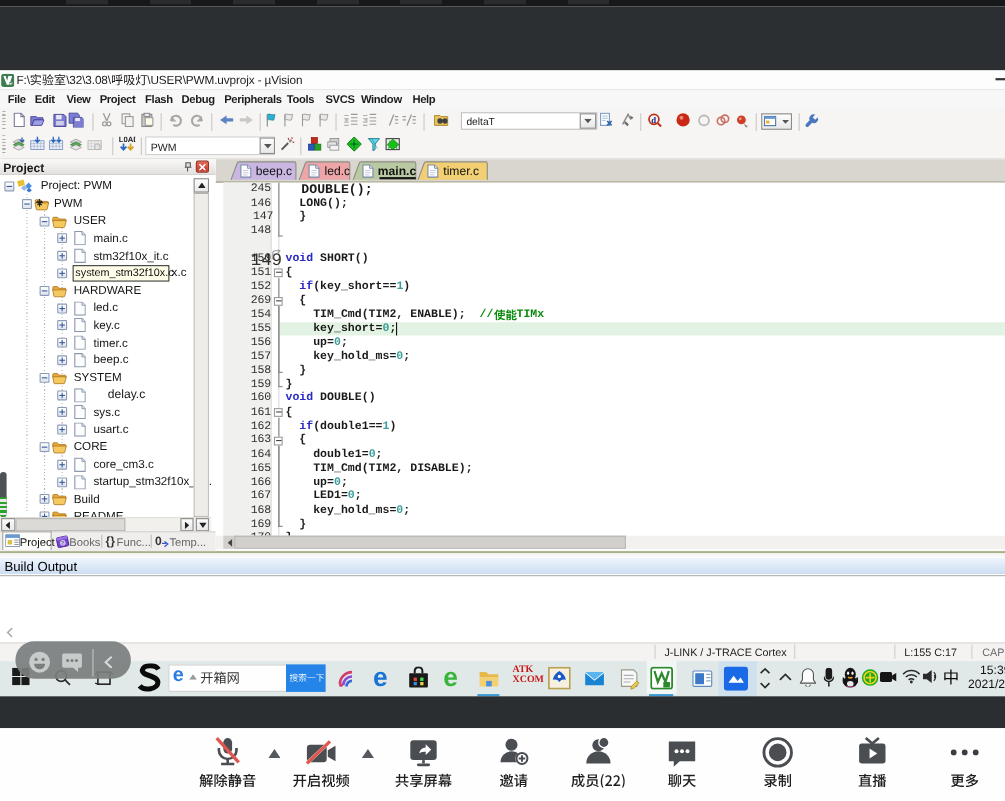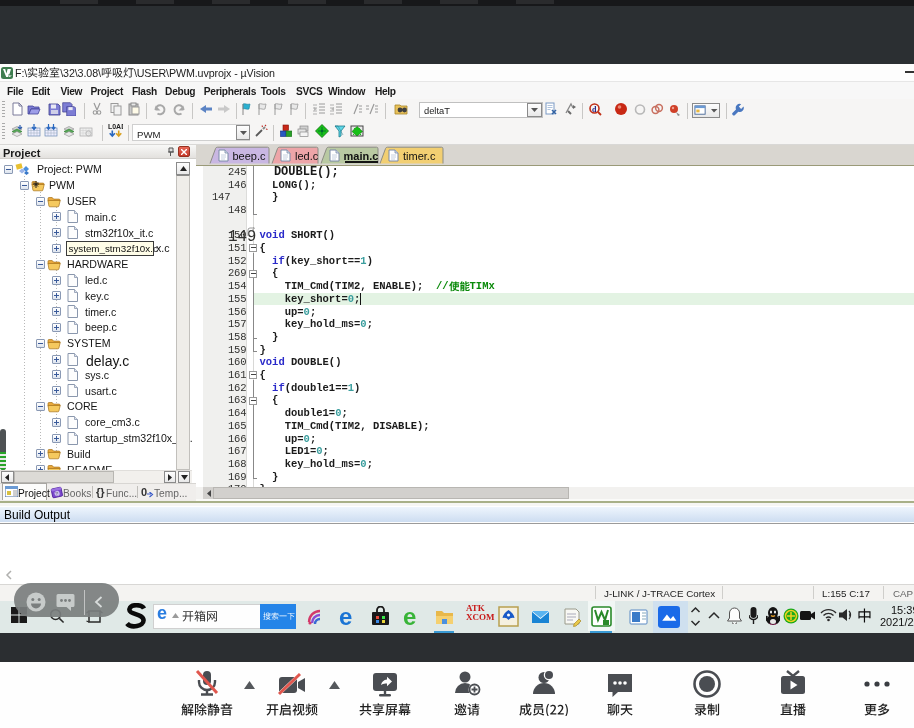--- a/index.html
+++ b/index.html
@@ -304,21 +304,21 @@
       <path d="M7 1 v3 h3" fill="#d4dcec" stroke="#7a8aa8" stroke-width=".8"></path>
       <path d="M3 6 h5 M3 8 h5 M3 10 h4" stroke="#b8c4d8" stroke-width=".8"></path>
     </svg>
     <span class="ab" style="left:403px;top:149.5px;font-size:11px;font-weight:normal;color:#111">timer.c</span>
 <div class="ab" style="left:254px;top:292.8px;width:660px;height:12.7px;background:#e3f3e3"></div>
 <div class="ab" style="left:360.3px;top:293.3px;width:1.2px;height:11.5px;background:#111"></div>
 <div class="mono ab" style="left:228px;top:165.8px;width:18px;font-size:10.5px;color:#30302e;text-align:right;letter-spacing:-0.2px">245</div>
 <div class="mono ab" style="left:259.5px;top:165.8px;font-size:12px;font-weight:bold;color:#1a1a1a;white-space:pre;height:12.7px;line-height:12.7px">&nbsp;&nbsp;DOUBLE();</div>
 <div class="mono ab" style="left:228px;top:178.5px;width:18px;font-size:10.5px;color:#30302e;text-align:right;letter-spacing:-0.2px">146</div>
 <div class="mono ab" style="left:259.5px;top:178.5px;font-size:10.5px;font-weight:bold;color:#1a1a1a;white-space:pre;height:12.7px;line-height:12.7px">&nbsp;&nbsp;LONG();</div>
-<div class="mono ab" style="left:212px;top:191.2px;width:18px;font-size:10.5px;color:#30302e;text-align:center;letter-spacing:-0.2px">147</div>
+<div class="mono ab" style="left:230px;top:191.2px;width:18px;font-size:10.5px;color:#30302e;text-align:center;letter-spacing:-0.2px">147</div>
 <div class="mono ab" style="left:259.5px;top:191.2px;font-size:10.5px;font-weight:bold;color:#1a1a1a;white-space:pre;height:12.7px;line-height:12.7px">&nbsp;&nbsp;}</div>
 <div class="mono ab" style="left:228px;top:203.9px;width:18px;font-size:10.5px;color:#30302e;text-align:right;letter-spacing:-0.2px">148</div>
 <div class="mono ab" style="left:259.5px;top:203.9px;font-size:10.5px;font-weight:bold;color:#1a1a1a;white-space:pre;height:12.7px;line-height:12.7px"></div>
 <div class="mono ab" style="left:228px;top:228px;width:18px;font-size:16px;color:#30302e;text-align:right;letter-spacing:-0.2px">149</div>
 <div class="mono ab" style="left:259.5px;top:216.6px;font-size:10.5px;font-weight:bold;color:#1a1a1a;white-space:pre;height:12.7px;line-height:12.7px"></div>
 <div class="mono ab" style="left:228px;top:229.3px;width:18px;font-size:10.5px;color:#30302e;text-align:right;letter-spacing:-0.2px">150</div>
 <div class="mono ab" style="left:259.5px;top:229.3px;font-size:10.5px;font-weight:bold;color:#1a1a1a;white-space:pre;height:12.7px;line-height:12.7px"><span style="color:#2929c9">void</span> SHORT()</div>
 <div class="mono ab" style="left:228px;top:242.0px;width:18px;font-size:10.5px;color:#30302e;text-align:right;letter-spacing:-0.2px">151</div>
 <div class="mono ab" style="left:259.5px;top:242.0px;font-size:10.5px;font-weight:bold;color:#1a1a1a;white-space:pre;height:12.7px;line-height:12.7px">{</div>
 <div class="mono ab" style="left:228px;top:254.7px;width:18px;font-size:10.5px;color:#30302e;text-align:right;letter-spacing:-0.2px">152</div>
@@ -495,21 +495,21 @@
       <path d="M1 5.5 h12.2 l-1.3 5.5 a1 1 0 0 1 -1 .8 h-8 a1 1 0 0 1 -1 -.8z" fill="#f5c95e" stroke="#a8731a" stroke-width=".7"></path>
     </svg>
     <span class="ab" style="left:67px;top:337.1px;font-size:10.6px;color:#151515">SYSTEM</span>
 <div class="ab" style="left:52px;top:354.6px;width:9px;height:9px;background:linear-gradient(#fff,#dde4ee);border:1px solid #8a99b4;border-radius:1px"></div>
     <div class="ab" style="left:54px;top:358.6px;width:5px;height:1px;background:#3a5a9a"></div>
     <div class="ab" style="left:56px;top:356.6px;width:1px;height:5px;background:#3a5a9a"></div>
     <svg class="ab" style="left:67px;top:352.6px" width="11" height="13" viewBox="0 0 11 13">
       <path d="M1 .5 h6.5 l3 3 v9 h-9.5z" fill="#fdfdfd" stroke="#8a97ad" stroke-width="1"></path>
       <path d="M7.5 .5 v3 h3" fill="#dde4ee" stroke="#8a97ad" stroke-width=".8"></path>
     </svg>
-    <span class="ab" style="left:86px;top:352.9px;font-size:14px;color:#151515">delay.c</span>
+    <span class="ab" style="left:98px;top:352.9px;font-size:11px;color:#151515">delay.c</span>
 <div class="ab" style="left:52px;top:370.4px;width:9px;height:9px;background:linear-gradient(#fff,#dde4ee);border:1px solid #8a99b4;border-radius:1px"></div>
     <div class="ab" style="left:54px;top:374.4px;width:5px;height:1px;background:#3a5a9a"></div>
     <div class="ab" style="left:56px;top:372.4px;width:1px;height:5px;background:#3a5a9a"></div>
     <svg class="ab" style="left:67px;top:368.4px" width="11" height="13" viewBox="0 0 11 13">
       <path d="M1 .5 h6.5 l3 3 v9 h-9.5z" fill="#fdfdfd" stroke="#8a97ad" stroke-width="1"></path>
       <path d="M7.5 .5 v3 h3" fill="#dde4ee" stroke="#8a97ad" stroke-width=".8"></path>
     </svg>
     <span class="ab" style="left:85px;top:368.7px;font-size:10.6px;color:#151515">sys.c</span>
 <div class="ab" style="left:52px;top:386.2px;width:9px;height:9px;background:linear-gradient(#fff,#dde4ee);border:1px solid #8a99b4;border-radius:1px"></div>
     <div class="ab" style="left:54px;top:390.2px;width:5px;height:1px;background:#3a5a9a"></div>

